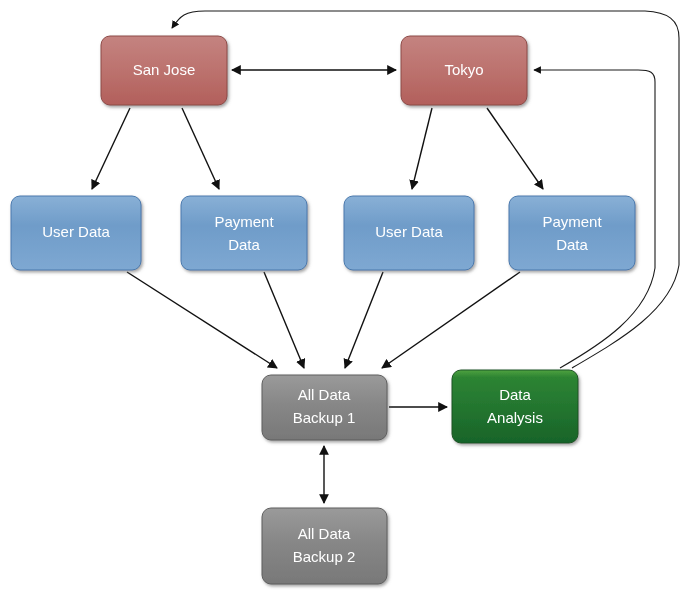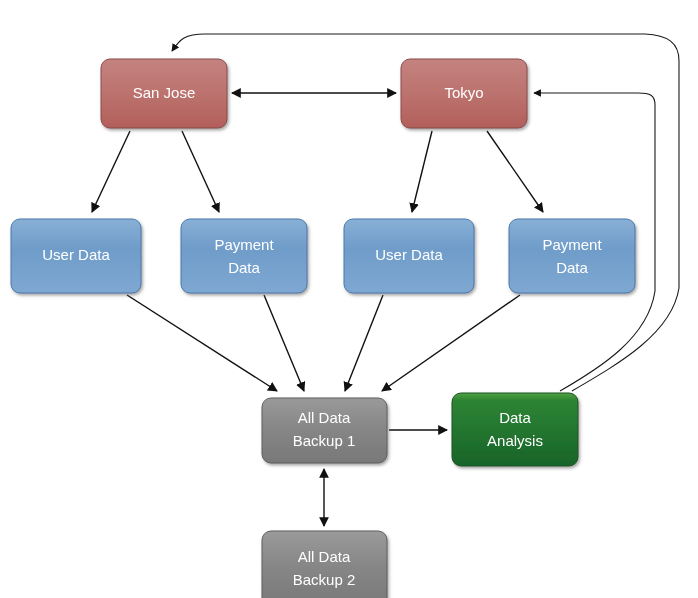--- a/index.html
+++ b/index.html
@@ -11,21 +11,20 @@
     width: 698px;
     height: 598px;
     font-family: "Liberation Sans", sans-serif;
     overflow: hidden;
   }
   #diagram-canvas {
     position: relative;
     width: 698px;
     height: 504px;
     background: #ffffff;
-    margin-top: 23px;
   }
   svg.diagram-svg {
     position: absolute;
     top: 0;
     left: 0;
     width: 698px;
     height: 598px;
   }
   .node-label {
     font-family: "Liberation Sans", sans-serif;

